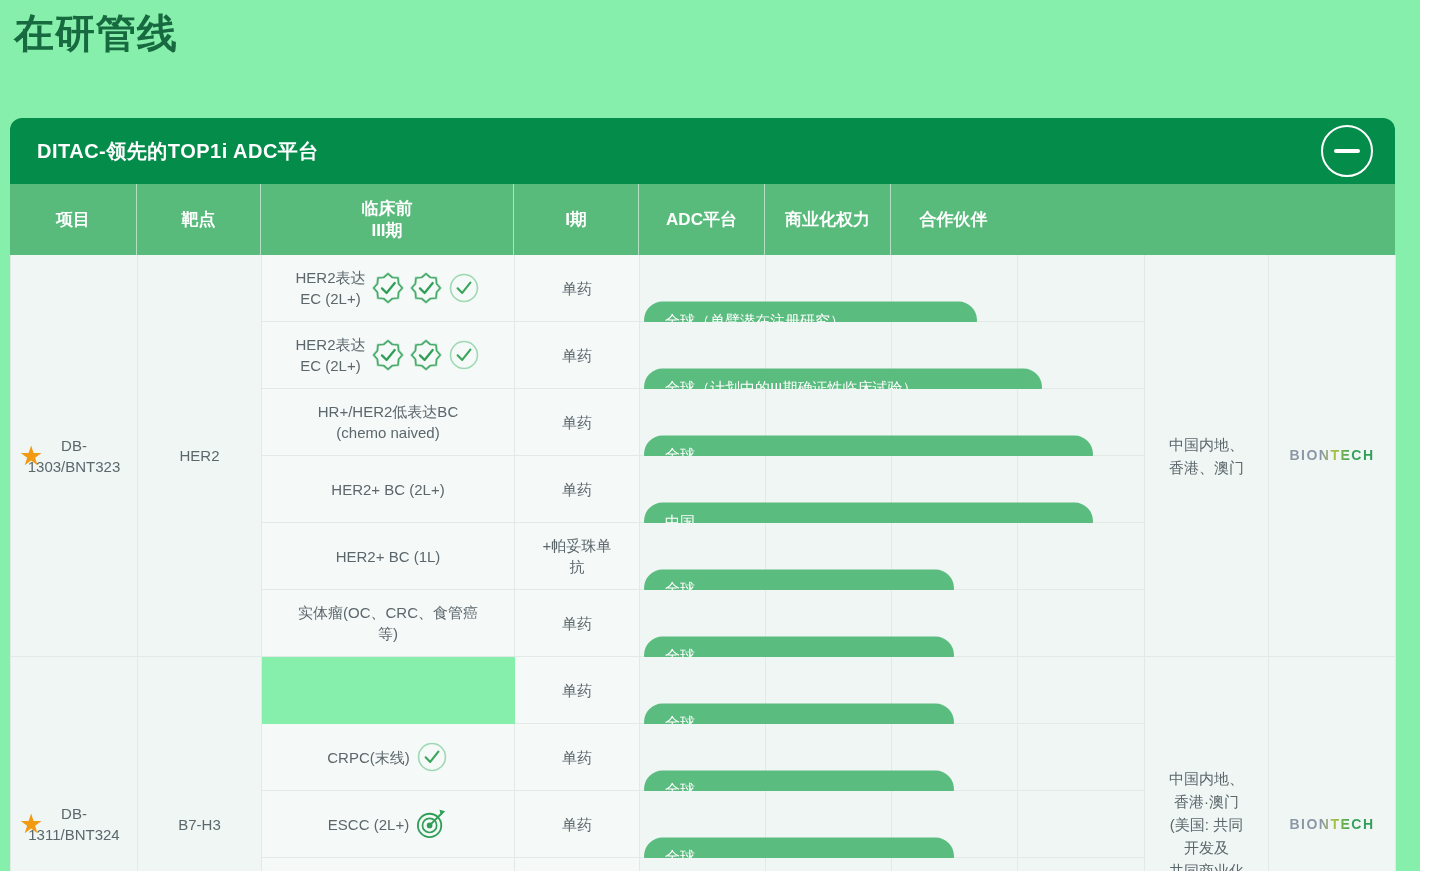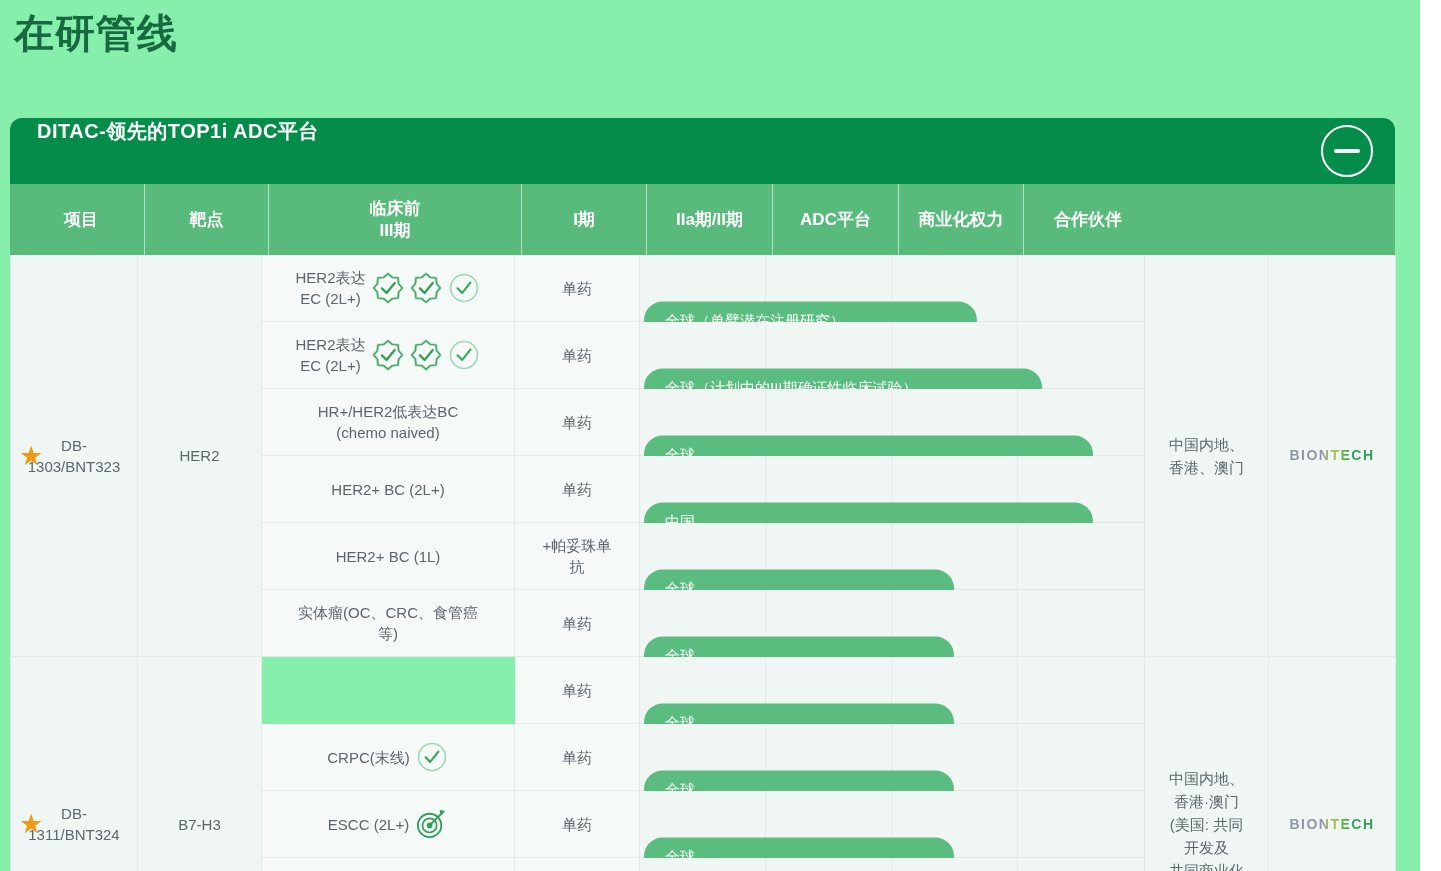--- a/index.html
+++ b/index.html
@@ -7,30 +7,30 @@
   body { font-family:"Liberation Sans","DejaVu Sans",sans-serif; }
   .page { position:relative; width:1420px; height:871px; overflow:hidden; background:#86efac; }
 
   .page-title { position:absolute; left:14px; top:6px; font-size:40px; font-weight:700;
     color:#17693f; letter-spacing:1px; }
 
   .panel { position:absolute; left:10px; top:118px; width:1385px; }
 
   
   .panel-bar { position:relative; height:66px; background:#048c4a; border-radius:12px 12px 0 0;
-    display:flex; align-items:flex-start; }
+    display:flex; align-items:center; }
   .panel-bar-title { color:#fff; font-size:20px; font-weight:700; padding-left:27px; letter-spacing:.5px; }
   .collapse-btn { position:absolute; right:22px; top:50%; transform:translateY(-50%);
     width:52px; height:52px; border-radius:50%; border:2px solid #fff; background:transparent;
     cursor:pointer; display:flex; align-items:center; justify-content:center; }
   .collapse-btn .minus { width:26px; height:4px; background:#fff; border-radius:2px; }
 
   
   .thead { display:grid; grid-template-columns:127px 124px 253px 125px 126px 126px 125px 128px 124px 127px;
-    height:71px; background:#58ba7b;padding-left:8px; }
+    height:71px; background:#58ba7b; }
   .th { display:flex; align-items:center; justify-content:center; text-align:center;
     color:#fff; font-size:17px; font-weight:600; white-space:pre-line; line-height:22px;
     border-right:1px solid rgba(255,255,255,.55); }
   .th:last-child { border-right:none; }
 
   
   .tbody { display:grid; grid-template-columns:127px 124px 253px 125px 505px 124px 127px;
     grid-auto-rows:67px; border-left:1px solid #e3e9e7; }
   .cell { background:#f0f6f4; border-right:1px solid #e3e9e7; border-bottom:1px solid #e3e9e7;
     display:flex; align-items:center; justify-content:center; text-align:center;
@@ -99,21 +99,20 @@
         <div class="minus"></div>
       </div>
     </div>
 
     <div class="thead">
       <div class="th">项目</div>
       <div class="th">靶点</div>
       <div class="th">临床前
 III期</div>
       <div class="th">I期</div>
-      <div class="th">IIa期/II期</div>
       <div class="th">ADC平台</div>
       <div class="th">商业化权力</div>
       <div class="th">合作伙伴</div>
     </div>
 
     <div class="tbody">
 
       <div class="cell project" style="grid-column:1;grid-row:1/7">
         <span class="star">★</span>
         <span>DB-

